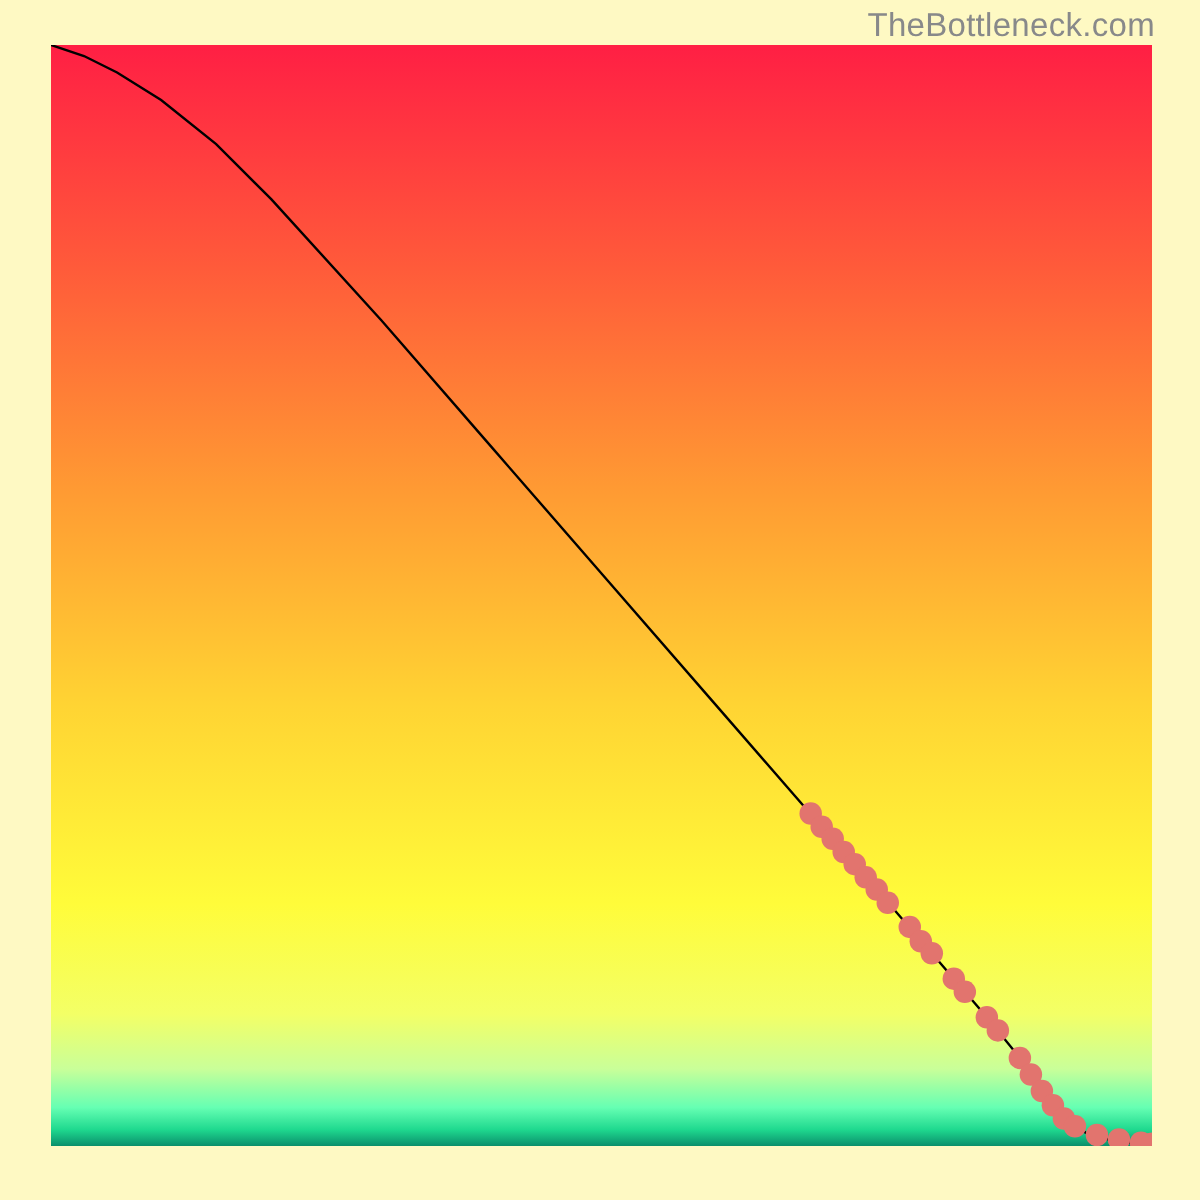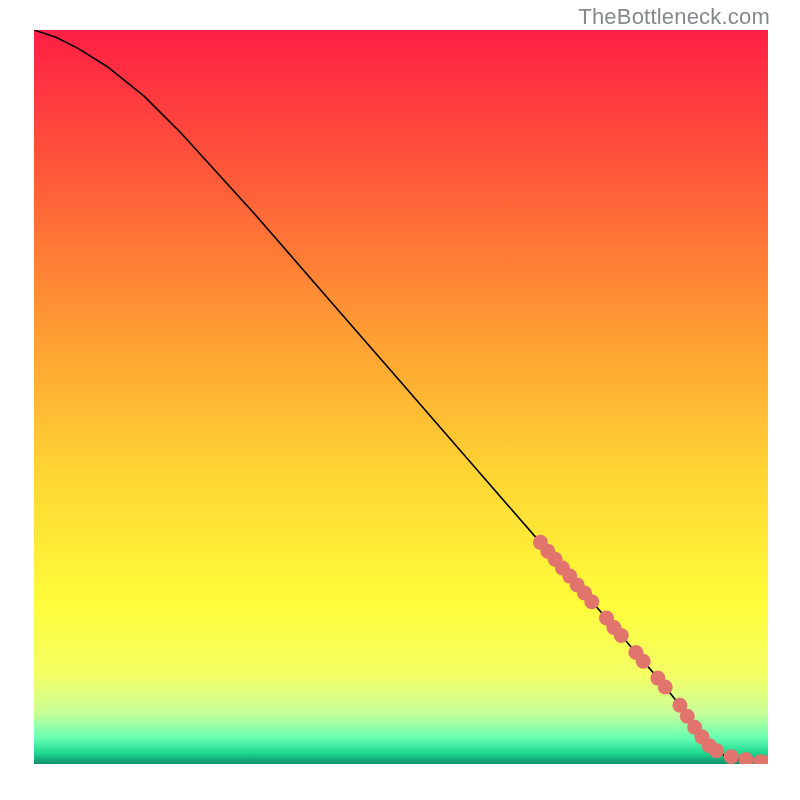--- a/index.html
+++ b/index.html
@@ -9,21 +9,21 @@
     height: 800px;
     overflow: hidden;
     background: #000;
   }
   .frame {
     position: absolute;
     left: 0;
     top: 0;
     width: 800px;
     height: 800px;
-    background: #ffffff;
+    background: #fef9c3;
   }
   .plot {
     position: absolute;
     left: 34px;
     top: 30px;
     width: 734px;
     height: 734px;
     overflow: hidden;
   }
   .plot svg {

